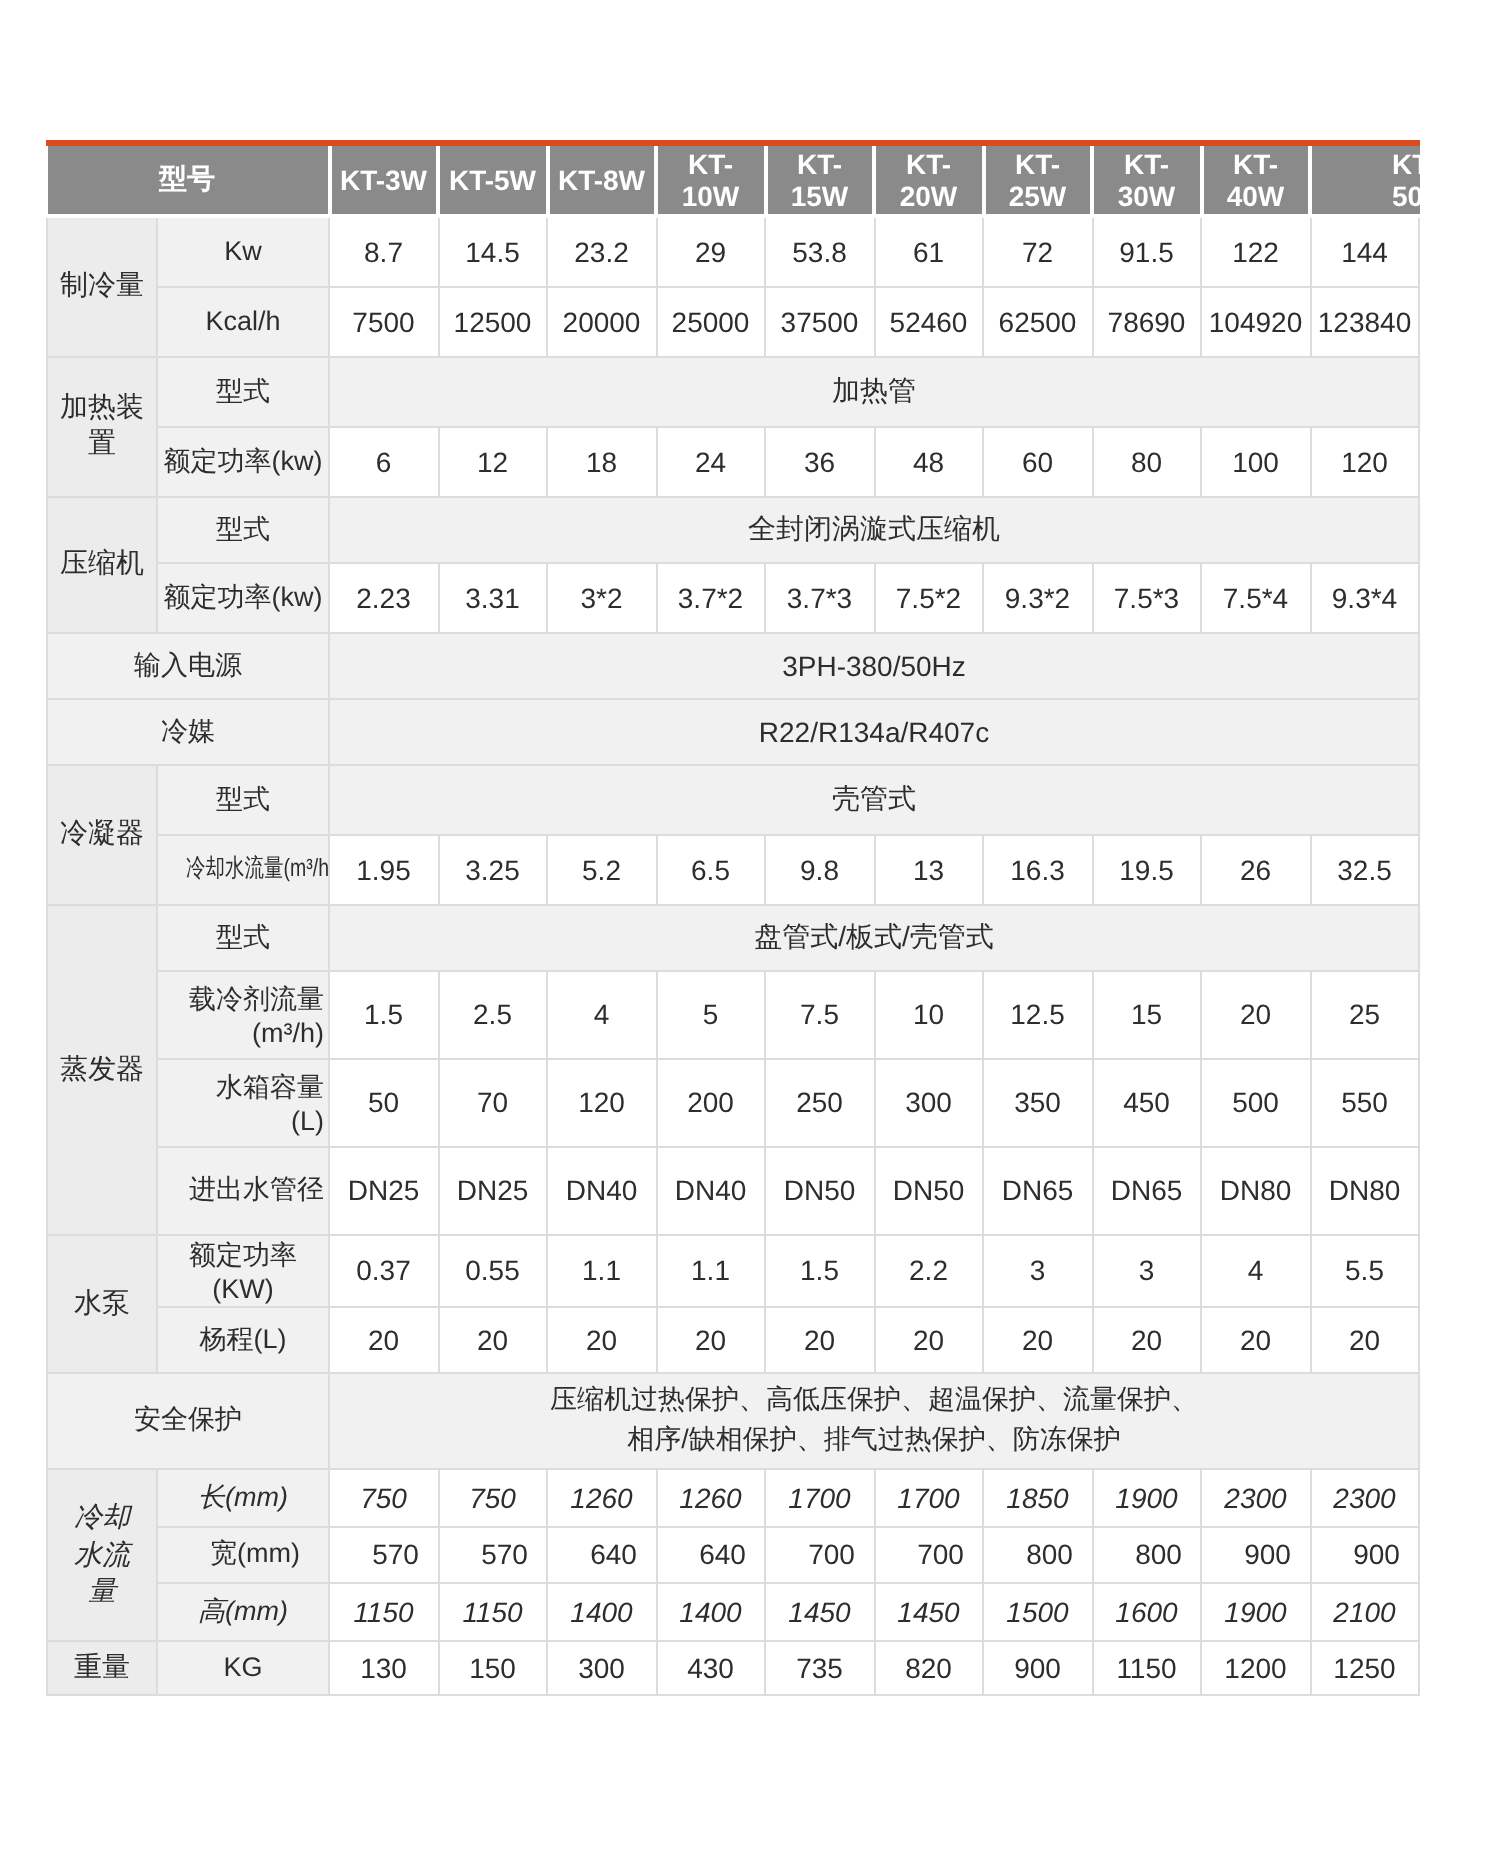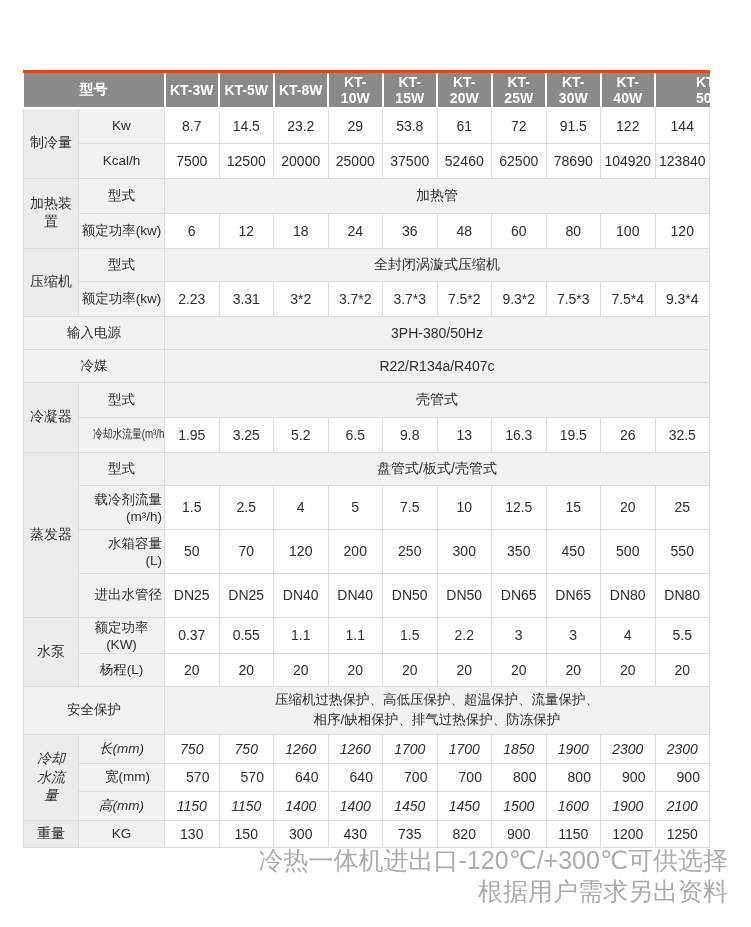--- a/index.html
+++ b/index.html
@@ -331,18 +331,14 @@
             <td class="val">820</td>
             <td class="val">900</td>
             <td class="val">1150</td>
             <td class="val">1200</td>
             <td class="val">1250</td>
           </tr>
       </tbody>
     </table>
   </div>
 
-  <div class="footer">
-    <div>冷热一体机进出口-120℃/+300℃可供选择</div>
-    <div>根据用户需求另出资料</div>
-  </div>
 
 </div>
 
 </body></html>

